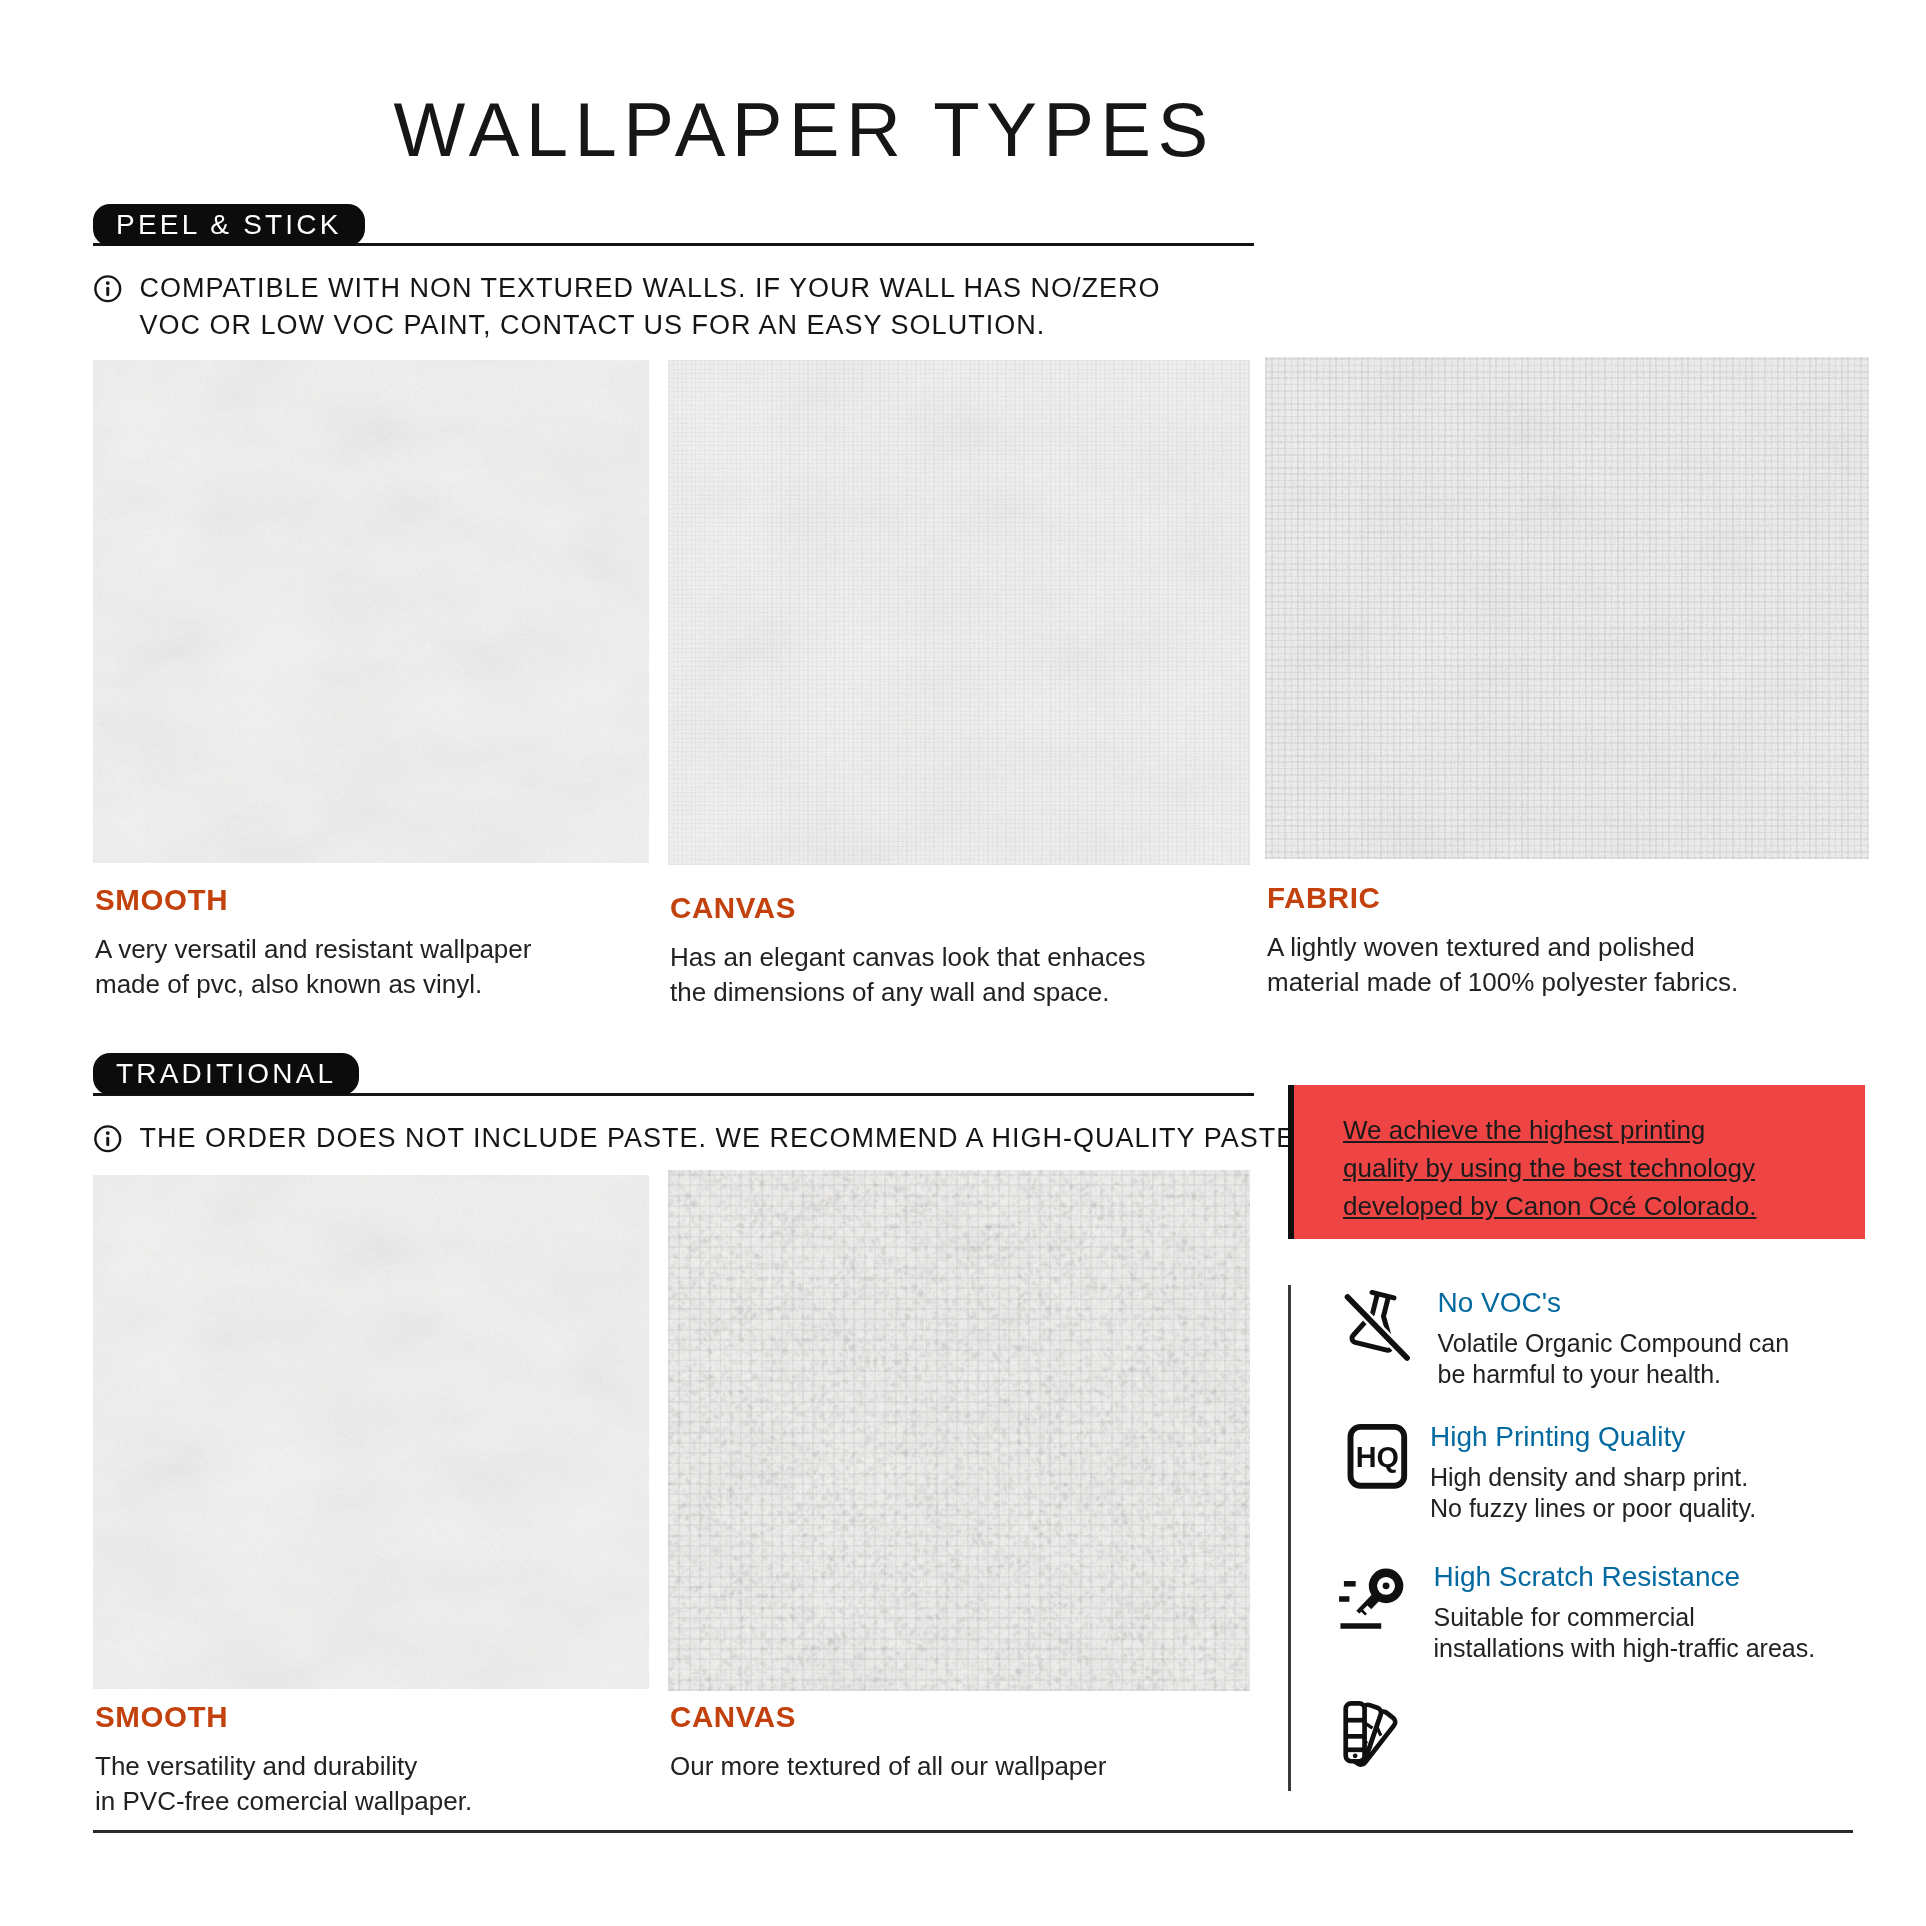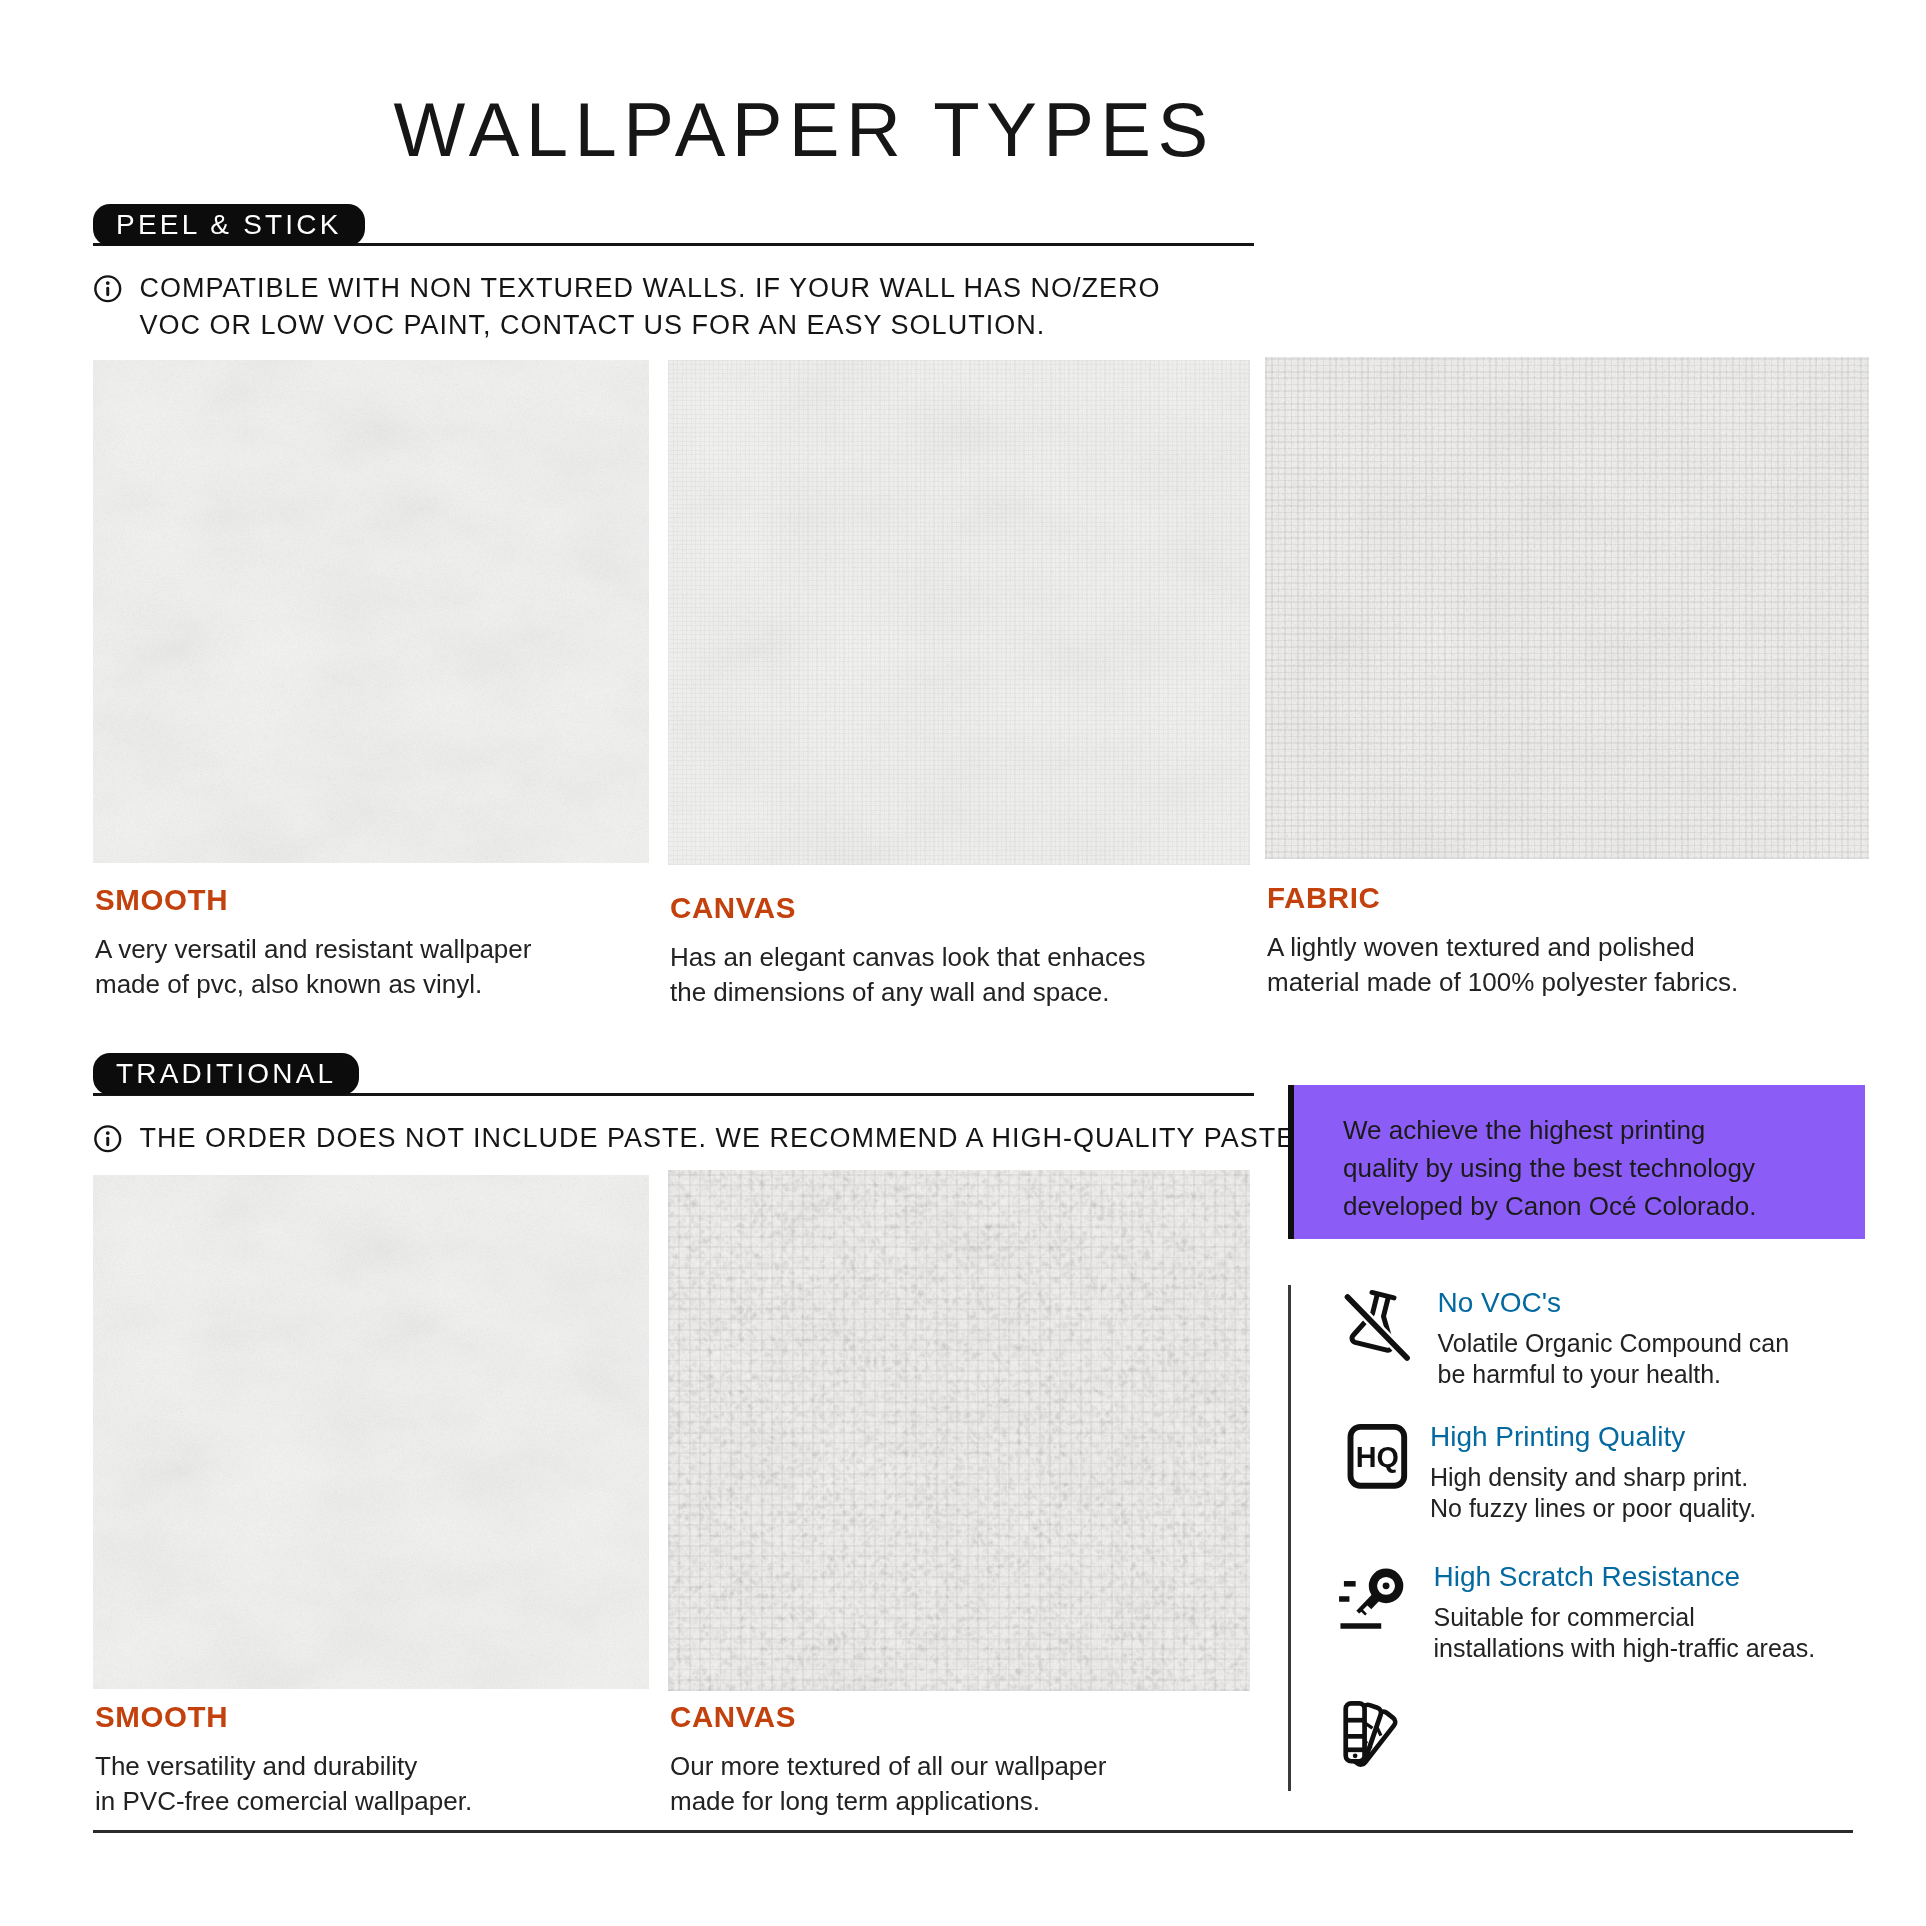--- a/index.html
+++ b/index.html
@@ -49,21 +49,21 @@
       repeating-linear-gradient(90deg, rgba(100,100,100,.08) 0 1.9px, rgba(0,0,0,0) 1.9px 10.3px),
       repeating-linear-gradient(0deg,  rgba(100,100,100,.08) 0 1.9px, rgba(0,0,0,0) 1.9px 10.3px);
   }
 
   
   .caption-title{font-size:29.5px;font-weight:700;letter-spacing:0.6px;color:#c2410c;}
   .caption-body{margin-top:15.4px;font-size:26px;line-height:35px;color:#222222;white-space:nowrap;}
 
   
   .quality-bar{background:#0f0f0f;}
-  .quality-box{background:#8b5cf6;}
+  .quality-box{background:#ef4444;text-decoration:underline;}
   .quality-text{padding:26px 0 0 49px;font-size:26px;line-height:38px;color:#1a1a1a;white-space:nowrap;}
   .features-rule{background:#3a3a3a;}
   .feature{position:absolute;display:flex;gap:20.5px;align-items:flex-start;}
   .feature-icon{flex:0 0 auto;}
   .feature-title{font-size:28px;font-weight:400;color:#0369a1;white-space:nowrap;}
   .feature-body{margin-top:9px;font-size:25px;line-height:31px;color:#222222;white-space:nowrap;}
 
   .bottom-rule{background:#2b2b2b;}
 </style>
 </head>
@@ -185,21 +185,20 @@
     <div class="caption-title">SMOOTH</div>
     <div class="caption-body">
       <div>The versatility and durability</div>
       <div>in PVC-free comercial wallpaper.</div>
     </div>
   </div>
   <div class="abs" style="left:670px;top:1700px;">
     <div class="caption-title">CANVAS</div>
     <div class="caption-body">
       <div>Our more textured of all our wallpaper</div>
-      <div>made for long term applications.</div>
     </div>
   </div>
 
   <div class="abs quality-bar" style="left:1288px;top:1085px;width:5.8px;height:154px;"></div>
   <div class="abs quality-box" style="left:1294px;top:1085px;width:571px;height:154px;">
     <div class="quality-text">
       <div>We achieve the highest printing</div>
       <div>quality by using the best technology</div>
       <div>developed by Canon Océ Colorado.</div>
     </div>

